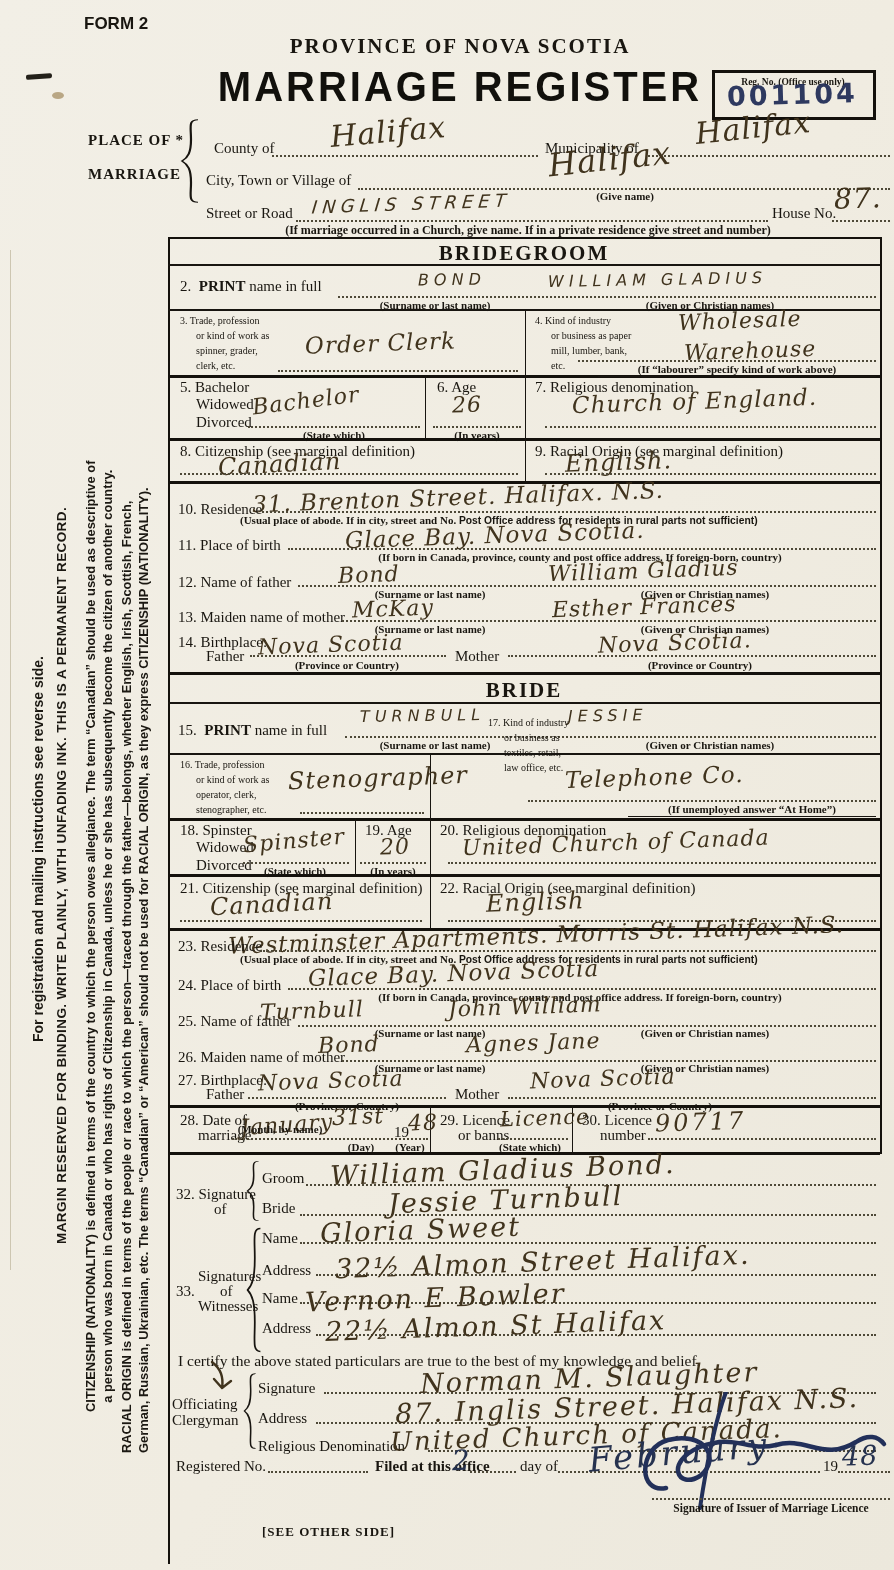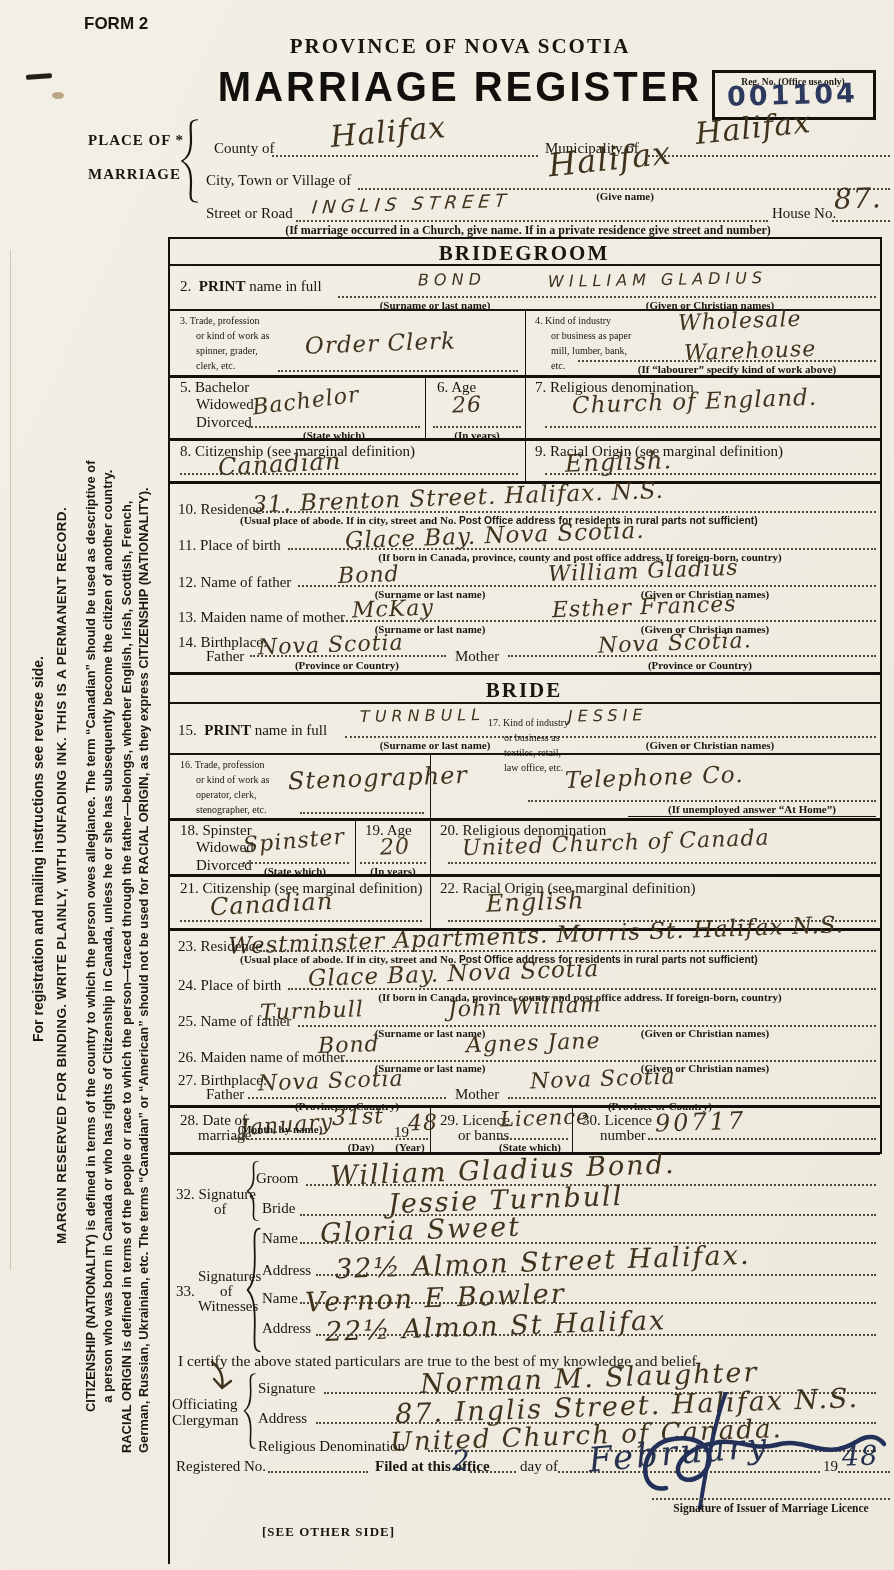--- a/index.html
+++ b/index.html
@@ -310,21 +310,21 @@
   <i class="a D" style="left:648px;top:1138px;width:228px;"></i>
 
   <div class="a L" style="left:176px;top:1186px;">
     <span>32.</span>
     <span>Signature</span>
   </div>
   <div class="a L" style="left:214px;top:1201px;">of</div>
   <svg class="a brace" style="left:246px;top:1160px;" width="14" height="62" viewBox="0 0 10 100" preserveAspectRatio="none">
       <path d="M9 2 C4 2,5.5 10,5.5 25 C5.5 40,4 46,1 50 C4 54,5.5 60,5.5 75 C5.5 90,4 98,9 98"></path>
     </svg>
-  <div class="a L" style="left:256px;top:1170px;">Groom</div>
+  <div class="a L" style="left:262px;top:1170px;">Groom</div>
   <i class="a D" style="left:306px;top:1184px;width:570px;"></i>
   <div class="a hw" style="left:330px;top:1154px;font-size:27px;letter-spacing:2px;">William Gladius Bond.</div>
   <div class="a L" style="left:262px;top:1200px;">Bride</div>
   <i class="a D" style="left:300px;top:1214px;width:576px;"></i>
   <div class="a hw" style="left:388px;top:1184px;font-size:27px;letter-spacing:2px;">Jessie Turnbull</div>
 
   <div class="a L" style="left:176px;top:1283px;">33.</div>
   <div class="a L" style="left:198px;top:1268px;">Signatures</div>
   <div class="a L" style="left:220px;top:1283px;">of</div>
   <div class="a L" style="left:198px;top:1298px;">Witnesses</div>

